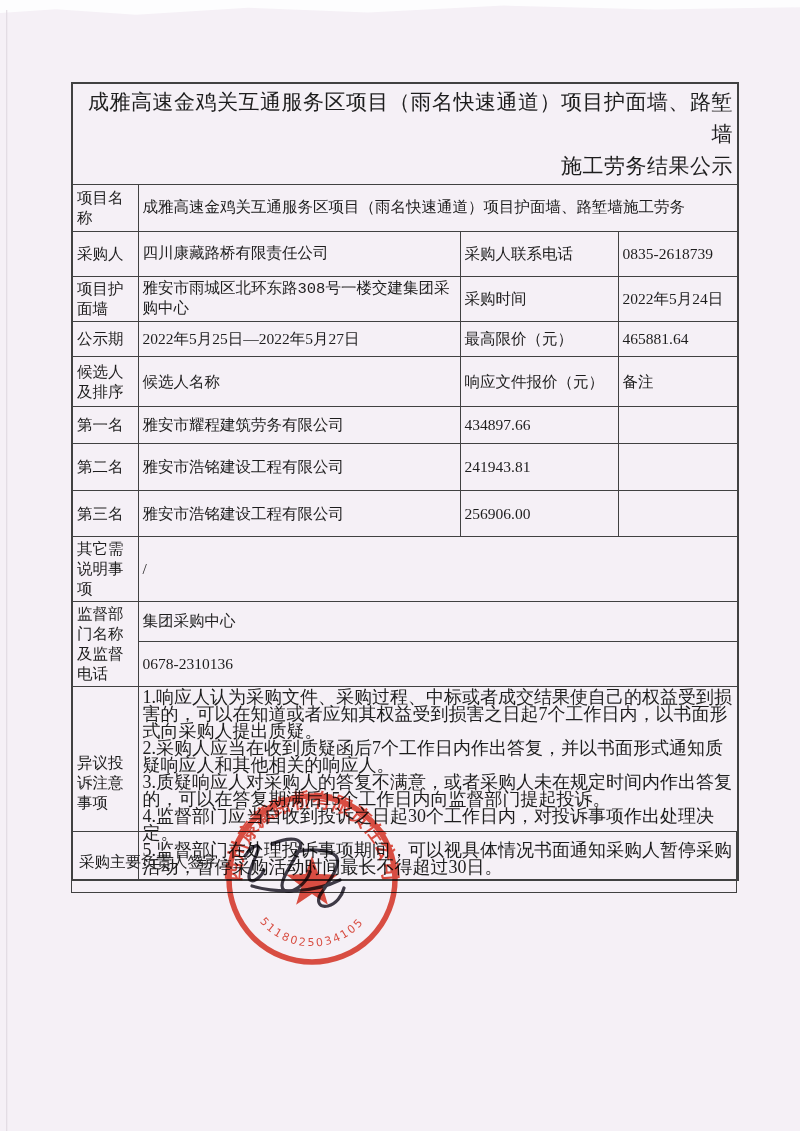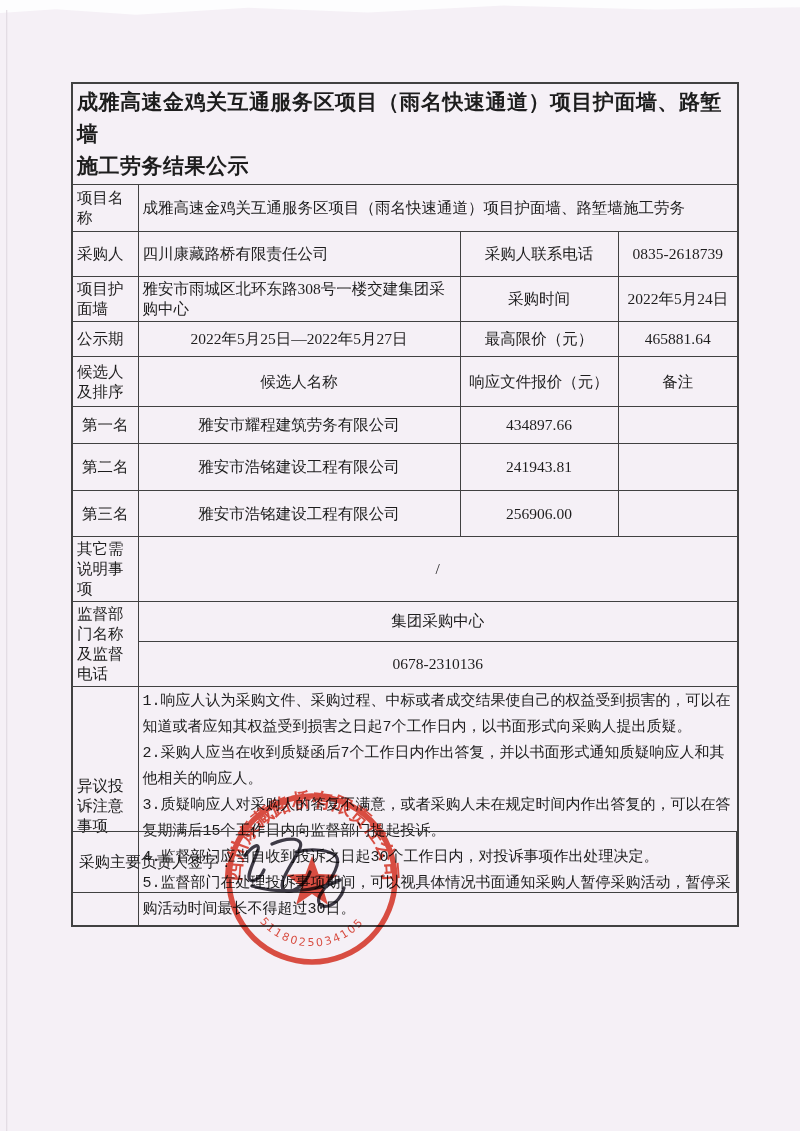--- a/index.html
+++ b/index.html
@@ -30,29 +30,29 @@
   table.doc td{
     border:1.4px solid var(--border);
     padding:2px 4px;
     font-size:15.5px;line-height:20px;
     color:var(--ink);
     word-break:break-all;
     vertical-align:middle;
   }
   table.doc{border:2px solid var(--border);}
   td.lab{font-size:15px;padding:2px 2px 2px 3px;}
-  td.c{text-align:center;}
+  td.c{}
   td.title-cell{padding:6px 4px;}
   .title-line{
-    text-align:left;font-weight:bold;font-size:21px;line-height:32px;
+    text-align:right;font-weight:normal;font-size:21px;line-height:32px;
     letter-spacing:.5px;
   }
   td.notice{vertical-align:middle;padding:6px 8px 6px 6px;}
-  .notice-line{font-size:15px;line-height:26px;font-family:Liberation Mono, monospace;}
-  td.val-left{padding-left:7px;}
+  .notice-line{font-size:18px;line-height:17px;}
+  td.val-left{padding-left:7px;font-family:Liberation Mono, monospace;}
   
   .sig-box{
     position:absolute;left:71px;top:831px;width:666px;height:62px;
     border:1.6px solid var(--border);
     display:flex;align-items:center;
     box-sizing:border-box;
   }
   .sig-label{font-size:15.5px;padding-left:7px;font-family:Liberation Mono, monospace;}
   .overlay{position:absolute;left:0;top:0;width:800px;height:1131px;pointer-events:none;}
   .seal-ink{color:var(--seal-red);mix-blend-mode:multiply;opacity:.88;}

